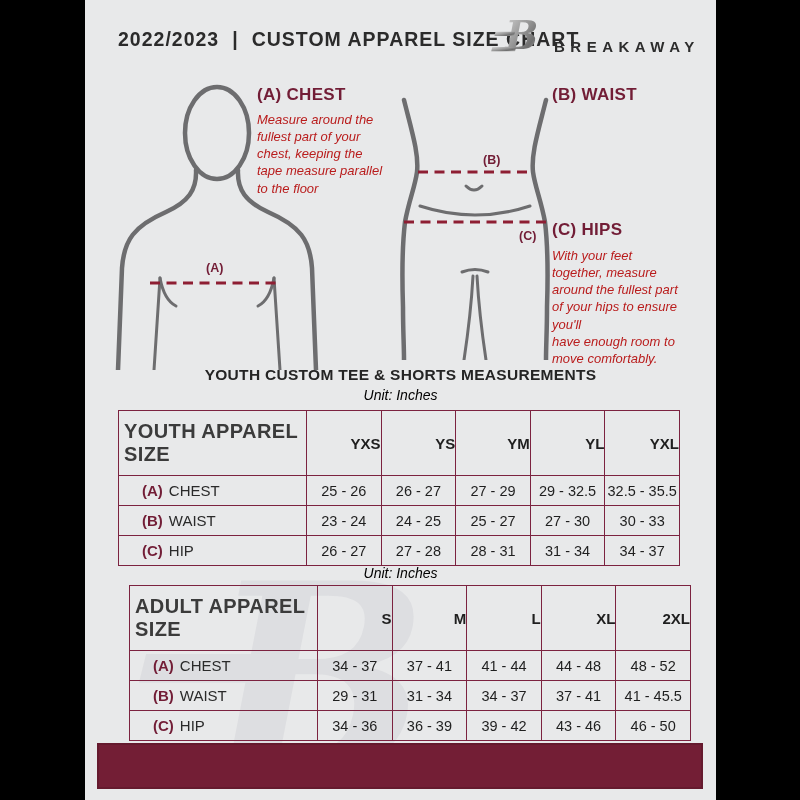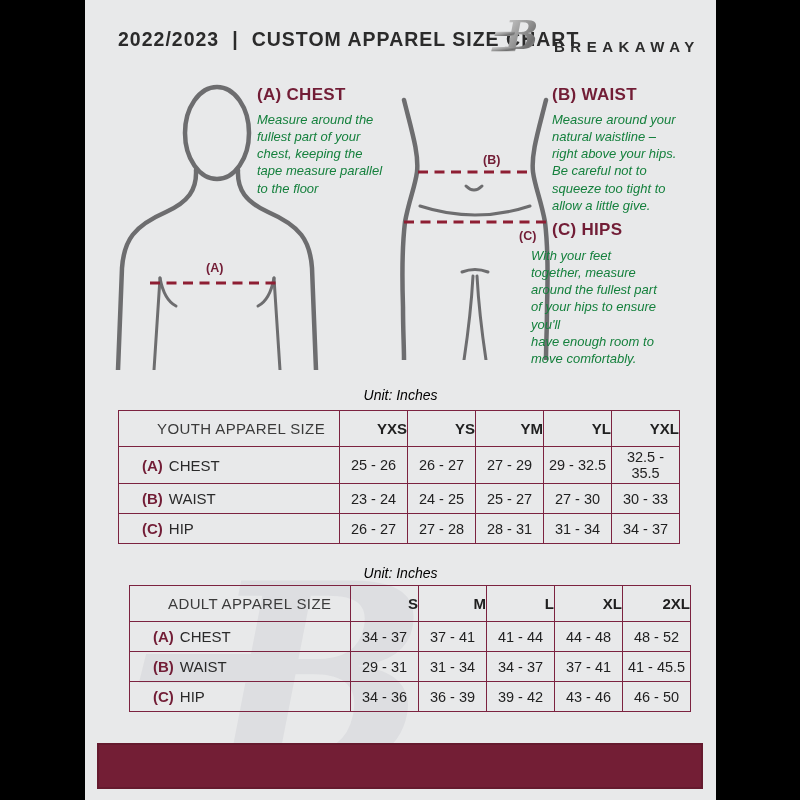--- a/index.html
+++ b/index.html
@@ -18,21 +18,21 @@
     transform:scale(1,1.06);transform-origin:left top;white-space:nowrap;
   }
   .logo{position:absolute;left:404px;top:13px;}
   .brand{
     position:absolute;left:469px;top:38px;font-size:15px;font-weight:bold;
     letter-spacing:5.5px;color:#2d2d2d;white-space:nowrap;
   }
   
   .gh{position:absolute;font-size:17px;font-weight:bold;color:#721d36;letter-spacing:.3px;}
   .gb{
-    position:absolute;font-size:13px;font-style:italic;color:#15803d;
+    position:absolute;font-size:13px;font-style:italic;color:#b91c1c;
     line-height:1.32;white-space:pre-line;
   }
   .marker{position:absolute;font-size:12.5px;font-weight:bold;color:#721d36;}
   .fig{position:absolute;}
   .fig path,.fig ellipse{fill:none;stroke:#6d6d6f;stroke-width:4.5;stroke-linecap:round;}
   .fig .dash{stroke:#8e1e33;stroke-width:3.2;stroke-dasharray:10 6.5;stroke-linecap:butt;}
   .fig .thin{stroke-width:3;}
   
   .sec-title{
     position:absolute;left:0;right:0;text-align:center;font-size:15.5px;
@@ -42,22 +42,22 @@
     position:absolute;left:0;right:0;text-align:center;font-size:14px;
     font-style:italic;color:#000000;
   }
   
   table.size-table{
     position:absolute;left:33px;width:562px;border-collapse:collapse;
     table-layout:fixed;background:transparent;z-index:2;
   }
   .size-table th,.size-table td{border:1.5px solid #7c2340;text-align:right;}
   .size-table th.col-label{
-    width:182px;text-align:left;padding:9px 0 9px 38px;font-weight:normal;
-    font-size:15px;letter-spacing:.4px;color:#3b3b3b;
+    width:182px;text-align:left;padding:9px 0 9px 5px;font-weight:bold;
+    font-size:20px;letter-spacing:.4px;color:#3b3b3b;
   }
   .size-table th.col-size{font-size:15px;font-weight:bold;color:#1f1f1f;padding:9px 0;}
   .size-table td.row-label{text-align:left;padding:6px 0 6px 23px;font-size:15px;color:#2a2a2a;}
   .size-table td.row-label .key{color:#721d36;font-weight:bold;margin-right:6px;}
   .size-table td.val{text-align:center;font-size:14.5px;color:#1f1f1f;padding:2px 0;}
   
   .watermark{position:absolute;left:18px;top:532px;opacity:.85;z-index:0;}
   .footer-bar{
     position:absolute;left:12px;top:743px;width:606px;height:46px;
     background:#731e35;border:2px solid rgba(0,0,0,.12);box-sizing:border-box;z-index:3;
@@ -122,36 +122,31 @@
   <span class="marker" style="left:434px;top:229px;">(C)</span>
 
   <div class="gh" style="left:172px;top:85px;">(A) CHEST</div>
   <div class="gb" style="left:172px;top:111px;width:160px;">Measure around the
 fullest part of your
 chest, keeping the
 tape measure parallel
 to the floor</div>
 
   <div class="gh" style="left:467px;top:85px;">(B) WAIST</div>
-  <div class="gb" style="left:467px;top:111px;width:158px;">Measure around your
-natural waistline –
-right above your hips.
-Be careful not to
-squeeze too tight to
-allow a little give.</div>
 
   <div class="gh" style="left:467px;top:220px;">(C) HIPS</div>
-  <div class="gb" style="left:446px;top:247px;width:158px;">With your feet
+  <div class="gb" style="left:467px;top:247px;width:158px;">With your feet
 together, measure
 around the fullest part
 of your hips to ensure
 you'll
 have enough room to
 move comfortably.</div>
 
+  <div class="sec-title" style="top:366px;">YOUTH CUSTOM TEE &amp; SHORTS MEASUREMENTS</div>
   <div class="sec-unit" style="top:387px;">Unit: Inches</div>
   <table class="size-table" style="top:410px;">
       <thead>
         <tr>
           <th class="col-label">YOUTH APPAREL SIZE</th>
           <th class="col-size">YXS</th>
           <th class="col-size">YS</th>
           <th class="col-size">YM</th>
           <th class="col-size">YL</th>
           <th class="col-size">YXL</th>

